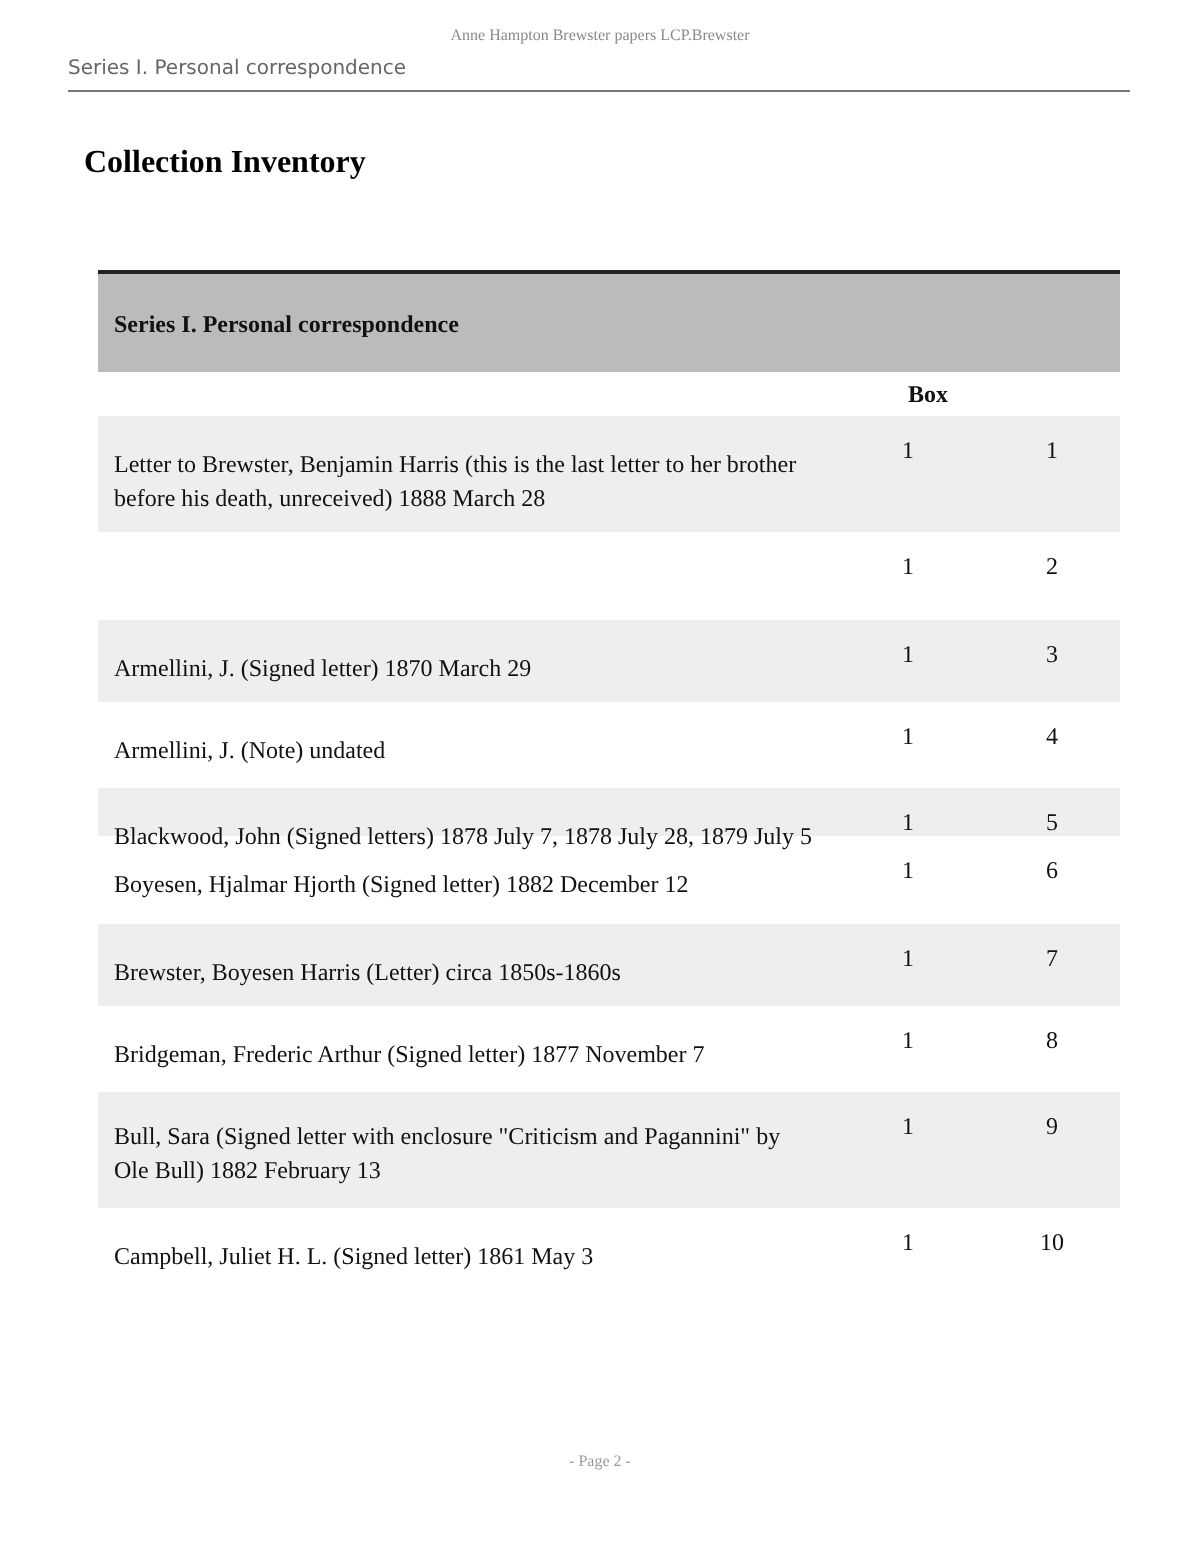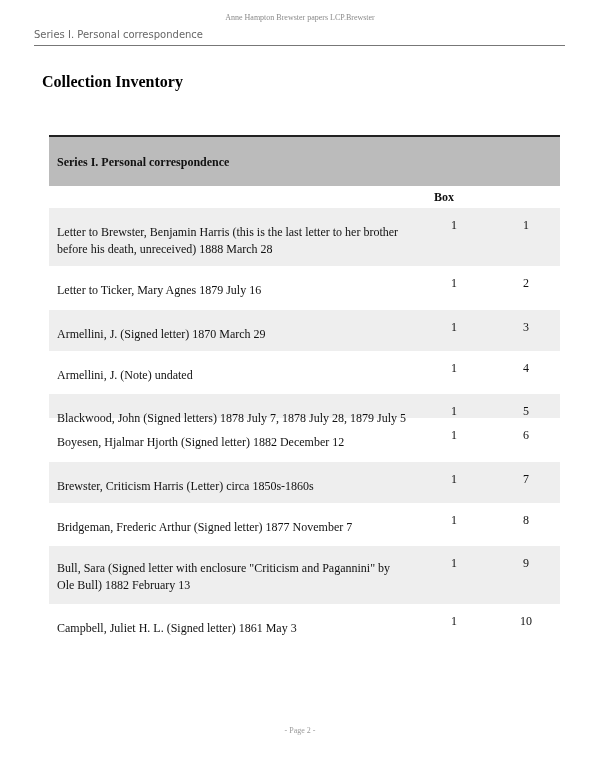--- a/index.html
+++ b/index.html
@@ -24,21 +24,21 @@
       border-top: 2px solid #222222;
       font-family: "Liberation Serif", serif; color: #111;
     }
     .series-row {
       background: #bbbbbb; height: 49px; box-sizing: border-box;
       padding: 18px 0 0 8px; font-weight: bold; font-size: 12px;
     }
     .hdr-row {
       position: relative; height: 22px; background: #ffffff; font-weight: bold; font-size: 12px;
     }
-    .hdr-row .box { position: absolute; left: 385px; width: 40px; text-align: left; top: 4px; }
+    .hdr-row .box { position: absolute; left: 385px; width: 40px; text-align: right; top: 4px; }
     .hdr-row .folder { position: absolute; left: 455px; width: 44px; text-align: center; top: 4px; margin-top: 33px; }
     .row { position: relative; font-size: 12px; box-sizing: border-box; }
     .row.shade { background: #eeeeee; }
     .row .desc { position: absolute; left: 8px; width: 350px; line-height: 17px; }
     .row .box { position: absolute; left: 385px; width: 40px; text-align: center; top: 10px; }
     .row .folder { position: absolute; left: 457px; width: 40px; text-align: center; top: 10px; }
     .footer {
       position: absolute; top: 726px; left: 0; width: 600px; text-align: center;
       font-family: "Liberation Serif", serif; font-size: 8px; color: #9a9a9a;
     }
@@ -57,21 +57,20 @@
     <span class="box">Box</span>
     <span class="folder">Folder</span>
   </div>
 
   <div class="row shade" style="height:58px">
     <span class="desc" style="top:16px">Letter to Brewster, Benjamin Harris (this is the last letter to her brother before his death, unreceived) 1888 March 28</span>
     <span class="box">1</span>
     <span class="folder">1</span>
   </div>
   <div class="row" style="height:44px">
-    <span class="desc" style="top:16px">Letter to Ticker, Mary Agnes 1879 July 16</span>
     <span class="box">1</span>
     <span class="folder">2</span>
   </div>
   <div class="row shade" style="height:41px">
     <span class="desc" style="top:16px">Armellini, J. (Signed letter) 1870 March 29</span>
     <span class="box">1</span>
     <span class="folder">3</span>
   </div>
   <div class="row" style="height:43px">
     <span class="desc" style="top:16px">Armellini, J. (Note) undated</span>
@@ -82,21 +81,21 @@
     <span class="desc" style="top:16px">Blackwood, John (Signed letters) 1878 July 7, 1878 July 28, 1879 July 5</span>
     <span class="box">1</span>
     <span class="folder">5</span>
   </div>
   <div class="row" style="height:44px">
     <span class="desc" style="top:16px">Boyesen, Hjalmar Hjorth (Signed letter) 1882 December 12</span>
     <span class="box">1</span>
     <span class="folder">6</span>
   </div>
   <div class="row shade" style="height:41px">
-    <span class="desc" style="top:16px">Brewster, Criticism Harris (Letter) circa 1850s-1860s</span>
+    <span class="desc" style="top:16px">Brewster, Boyesen Harris (Letter) circa 1850s-1860s</span>
     <span class="box">1</span>
     <span class="folder">7</span>
   </div>
   <div class="row" style="height:43px">
     <span class="desc" style="top:16px">Bridgeman, Frederic Arthur (Signed letter) 1877 November 7</span>
     <span class="box">1</span>
     <span class="folder">8</span>
   </div>
   <div class="row shade" style="height:58px">
     <span class="desc" style="top:14px">Bull, Sara (Signed letter with enclosure "Criticism and Pagannini" by Ole Bull) 1882 February 13</span>

